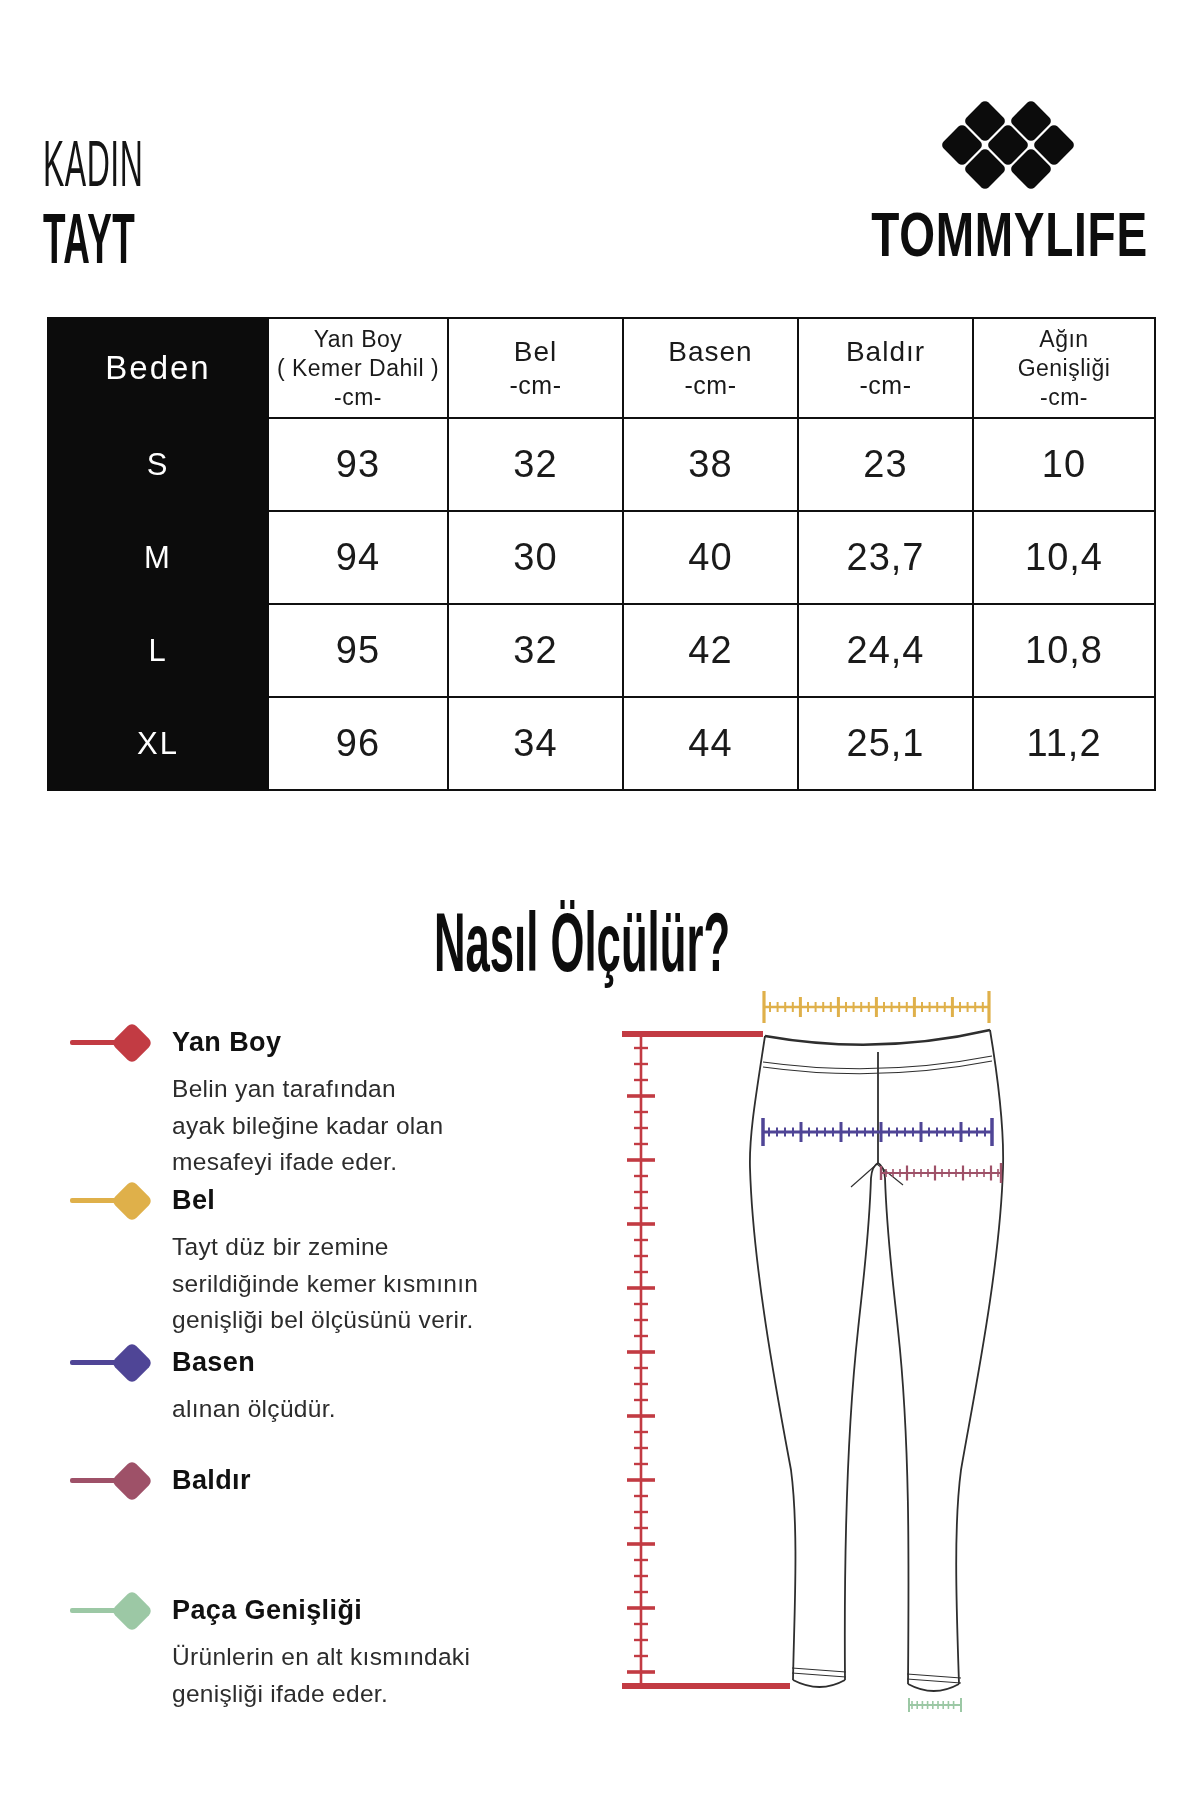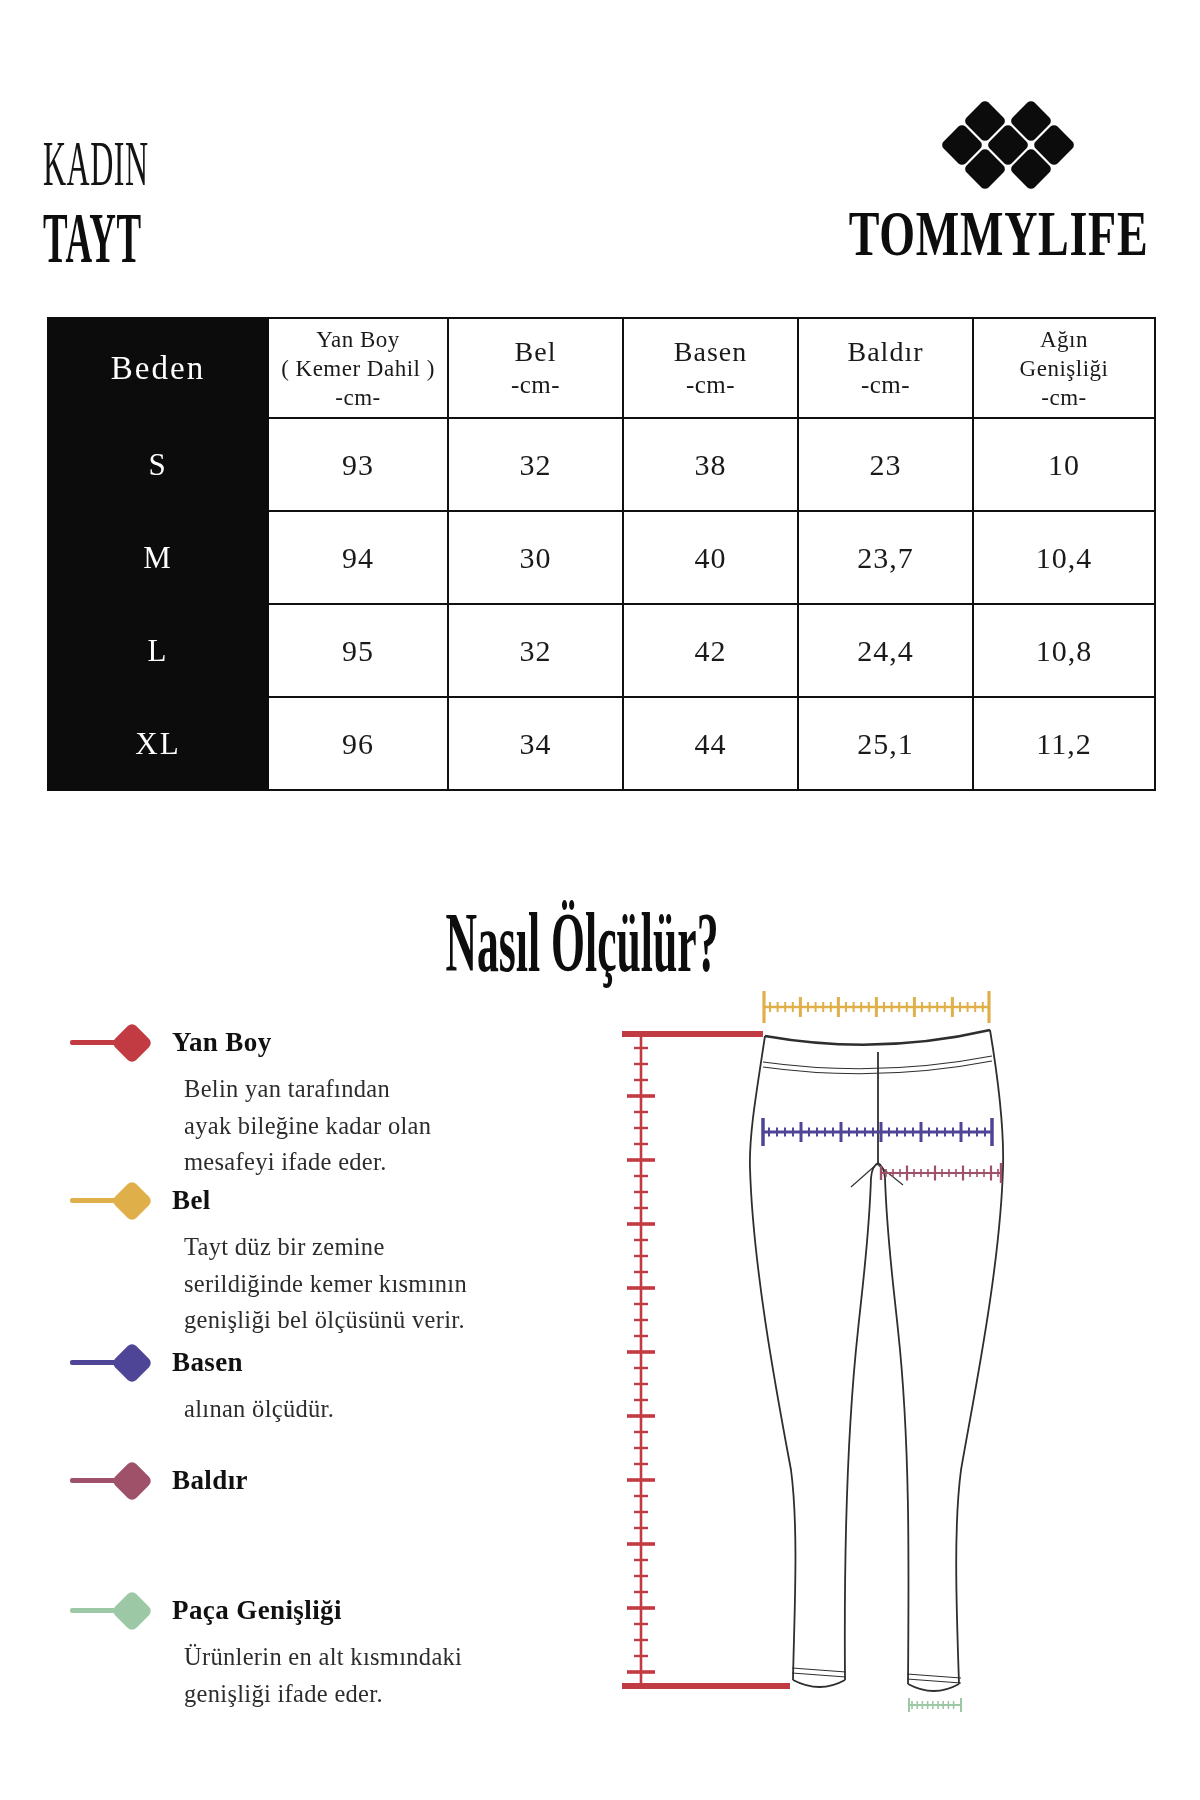--- a/index.html
+++ b/index.html
@@ -1,17 +1,17 @@
 <!DOCTYPE html>
 <html><head>
 <meta charset="utf-8">
 <style>
   html,body{margin:0;padding:0;background:#fff;}
   .page{position:relative;width:1200px;height:1800px;background:#fff;overflow:hidden;
-        font-family:Liberation Serif, serif;color:#151515;}
+        font-family:Liberation Sans, sans-serif;color:#151515;}
 
   
   .cat-title{position:absolute;left:43px;top:132px;font-size:64px;font-weight:400;
              line-height:1;letter-spacing:1px;color:#141414;
              transform:scaleX(.5);transform-origin:left top;white-space:nowrap;}
   .prod-title{position:absolute;left:43px;top:203px;font-size:71px;font-weight:800;
              line-height:1;letter-spacing:1px;color:#0d0d0d;
              transform:scaleX(.52);transform-origin:left top;white-space:nowrap;}
   .brand-name{position:absolute;right:52px;top:203px;font-size:63px;font-weight:800;
              line-height:1;letter-spacing:1px;color:#0d0d0d;
@@ -23,34 +23,34 @@
   .size-table td,.size-table th{border:2px solid #101010;text-align:center;vertical-align:middle;
               padding:0;background:#fff;color:#1a1a1a;font-weight:400;}
   .size-table tr.hrow{height:100px;}
   .size-table tr.drow{height:93px;}
   .size-table .black{background:#0c0c0c;color:#fff;border-color:#0c0c0c;}
   .beden-label{font-size:33px;letter-spacing:2px;}
   .size-letter{font-size:31px;letter-spacing:2px;}
   .h-sm{font-size:23px;line-height:29px;letter-spacing:.5px;}
   .h-md{font-size:25px;line-height:32px;letter-spacing:.5px;}
   .h-lg{font-size:28px;line-height:34px;letter-spacing:1px;}
-  .val{font-size:30px;letter-spacing:1px;}
+  .val{font-size:38px;letter-spacing:1px;}
 
   
   .guide-title{position:absolute;left:282px;top:898px;width:600px;margin:0;text-align:center;
                font-size:84px;font-weight:700;line-height:1.06;color:#0d0d0d;
                transform:scaleX(.52);transform-origin:center top;white-space:nowrap;}
 
   .sec{position:absolute;left:0;width:560px;}
   .sec-marker-line{position:absolute;left:70px;top:15px;width:62px;height:5px;border-radius:2px;}
   .sec-diamond{position:absolute;left:117px;top:3px;width:30px;height:30px;border-radius:6px;
                transform:rotate(45deg);}
   .sec-title{position:absolute;left:172px;top:0;font-size:27px;font-weight:700;
              line-height:34px;letter-spacing:.4px;color:#111;white-space:nowrap;}
-  .sec-desc{position:absolute;left:184px;top:46px;font-size:24.5px;line-height:36.5px;
+  .sec-desc{position:absolute;left:172px;top:46px;font-size:24.5px;line-height:36.5px;
             letter-spacing:.3px;color:#2c2c2c;white-space:nowrap;}
 
   .diagram-svg{position:absolute;left:0;top:0;width:1200px;height:1800px;pointer-events:none;}
 </style>
 </head>
 <body>
 
 <div class="page">
 
   <div class="cat-title">KADIN</div>

